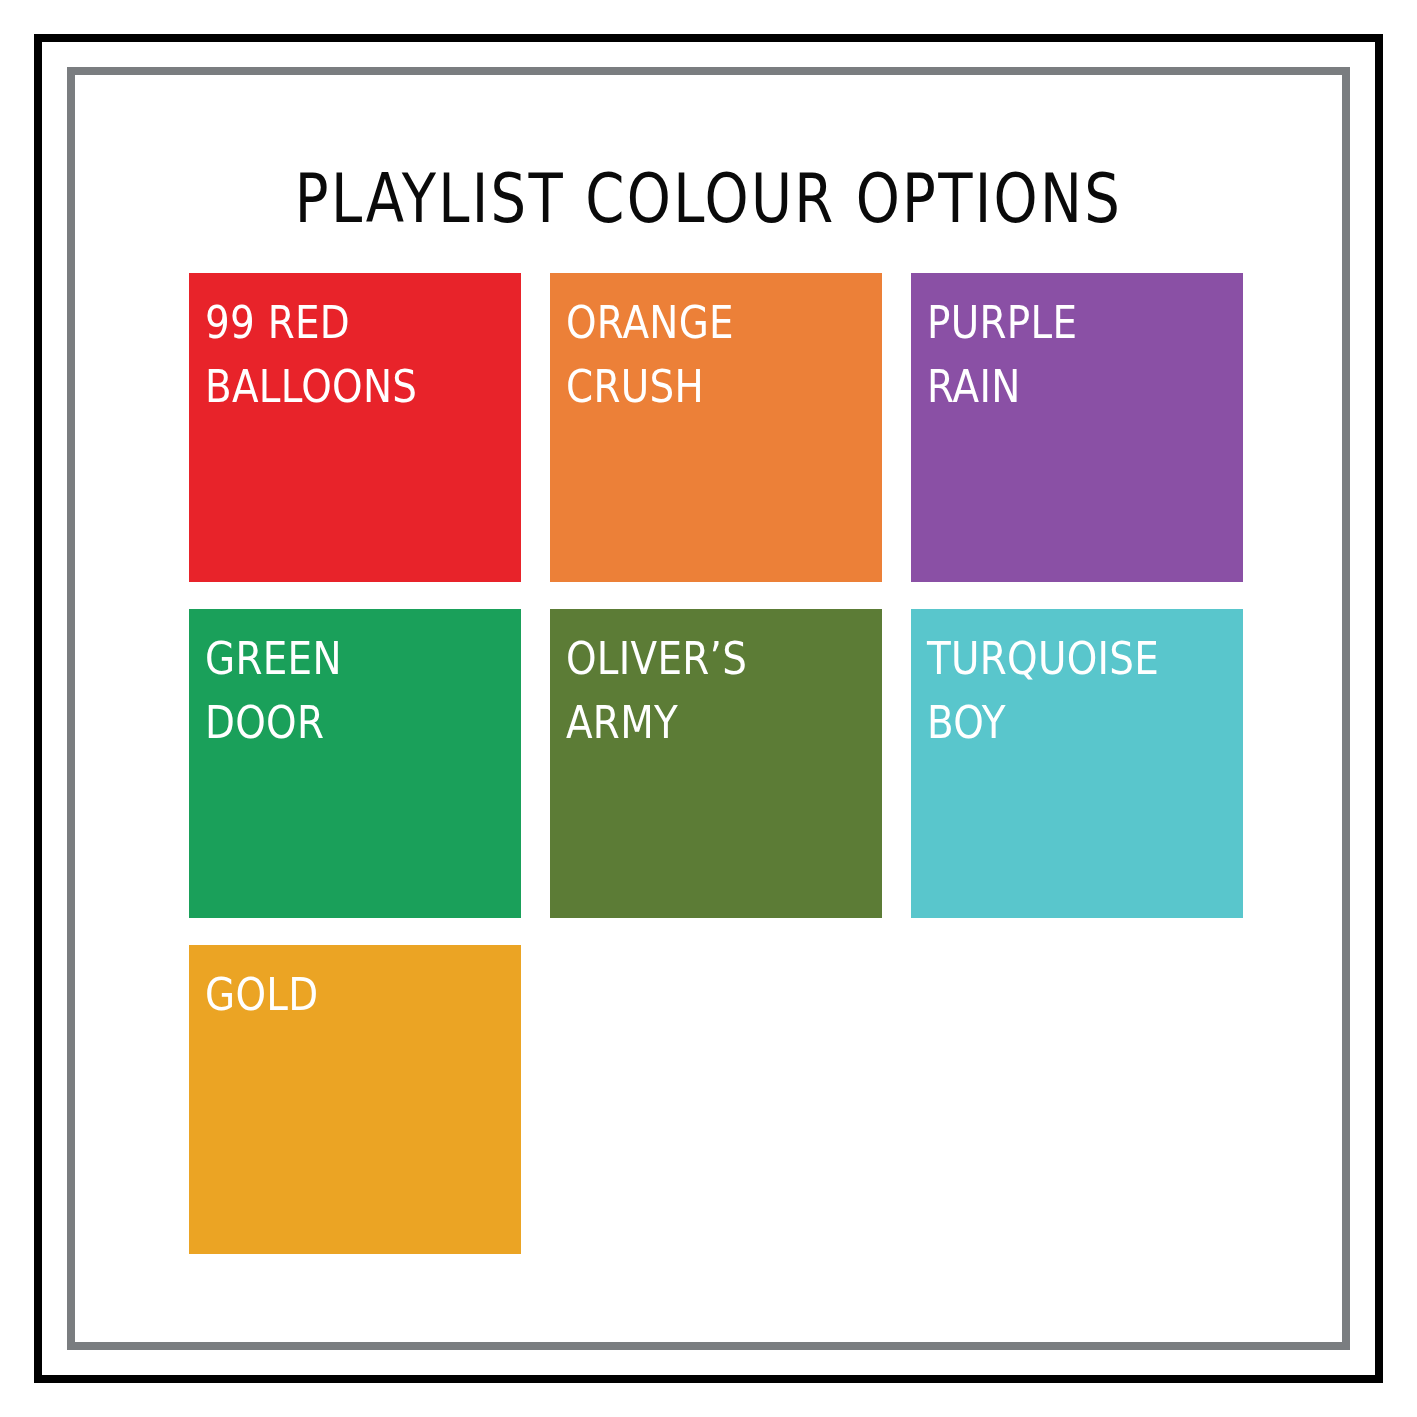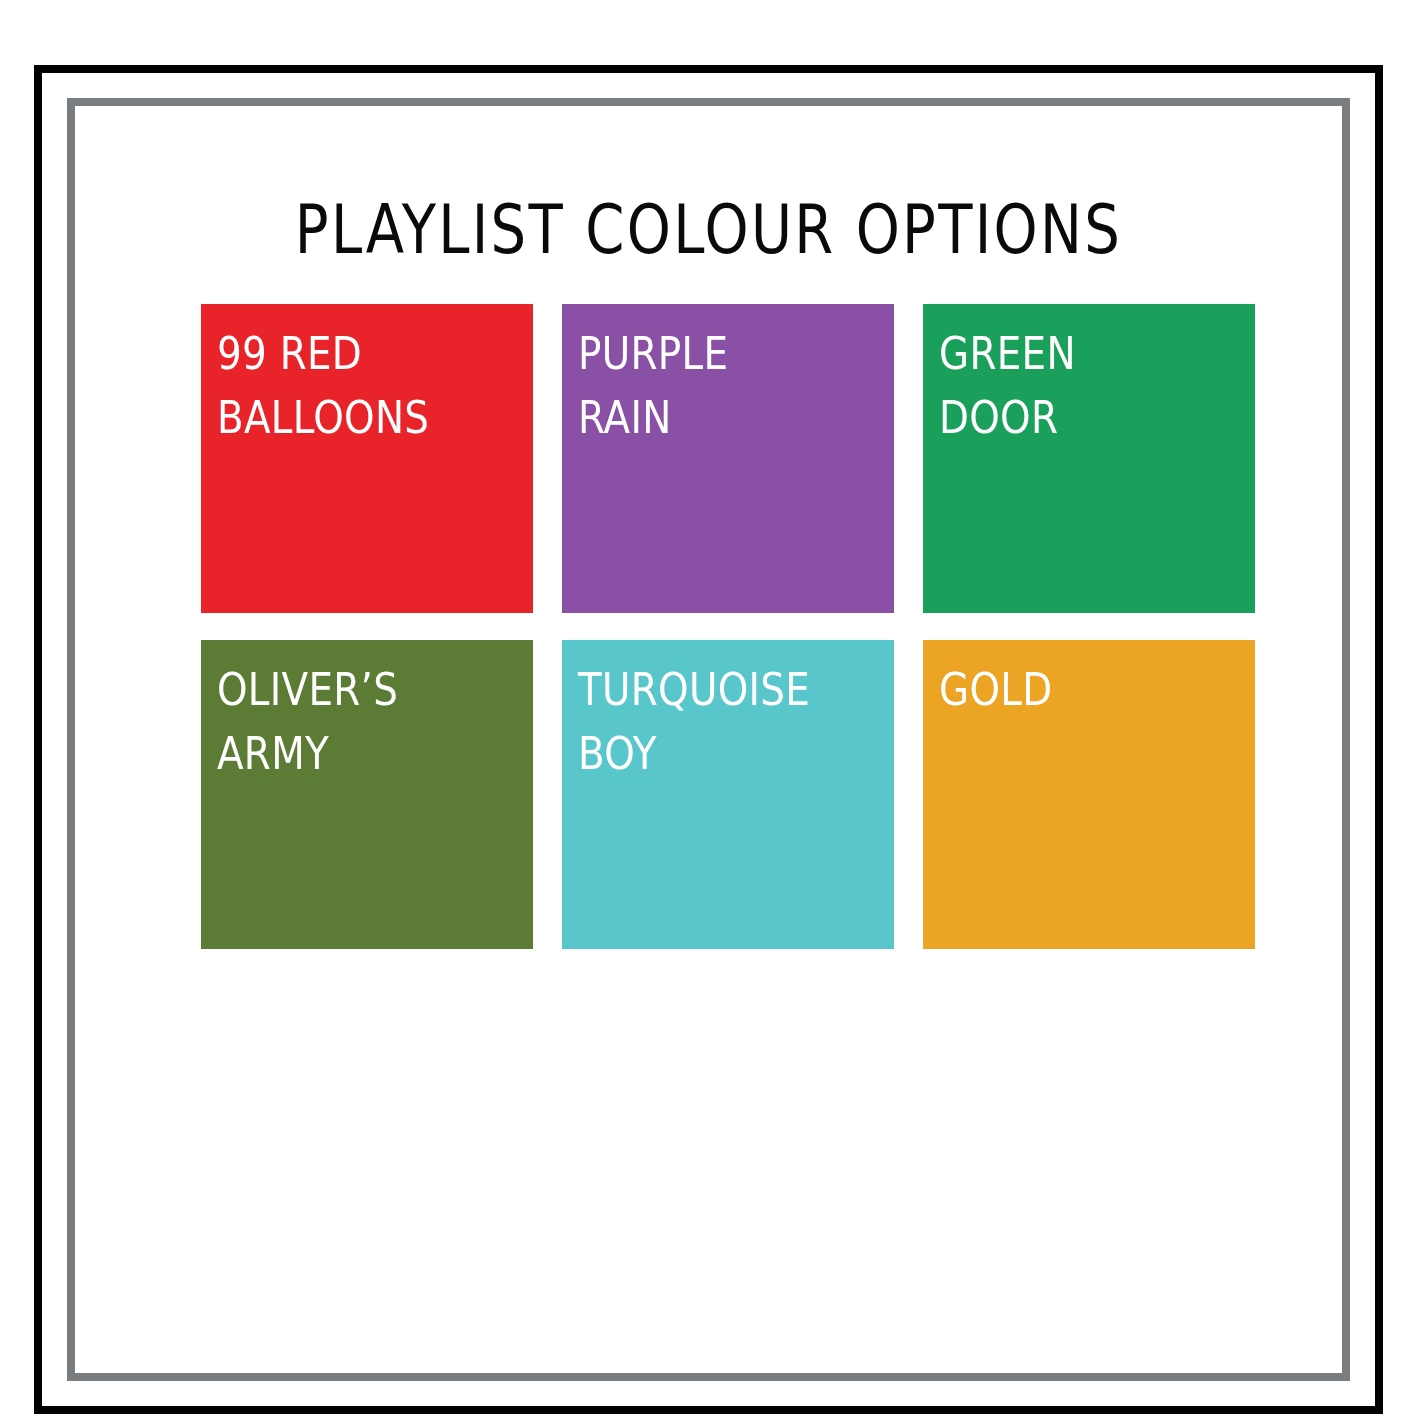--- a/index.html
+++ b/index.html
@@ -59,21 +59,21 @@
     color: #0a0a0a;
     line-height: 1;
     white-space: nowrap;
     transform: scaleX(0.93);
     transform-origin: center center;
   }
 
   
   #swatch-grid {
     position: absolute;
-    left: 126px;
+    left: 114px;
     top: 198px;
     width: 1071px;
     display: grid;
     grid-template-columns: repeat(3, 332px);
     grid-template-rows: repeat(3, 309px);
     column-gap: 29px;
     row-gap: 27px;
   }
   .swatch {
     position: relative;
@@ -91,30 +91,34 @@
     line-height: 1.42;
     letter-spacing: 0.3px;
     white-space: pre-line;
     transform: scaleX(0.96);
     transform-origin: left top;
   }
 </style>
 </head>
 <body>
 
-<div id="poster-frame" style="--frame-outer: #000000; border-color: rgb(0, 0, 0); margin-top: 31px;">
+<div id="poster-frame" style="--frame-outer: #000000; border-color: rgb(0, 0, 0);">
   <div id="poster-inner-frame" style="border-color: rgb(122, 125, 128);">
     <div id="poster-content">
 
       <h1 id="poster-title">PLAYLIST COLOUR OPTIONS</h1>
 
       <div id="swatch-grid">
           <div class="swatch" style="background: rgb(232, 35, 42);">
             <div class="swatch-label" style="color: rgb(255, 255, 255);">99 RED
 BALLOONS</div>
+          </div>
+          <div class="swatch" style="background: rgb(236, 128, 56);">
+            <div class="swatch-label" style="color: rgb(255, 255, 255);">ORANGE
+CRUSH</div>
           </div>
           <div class="swatch" style="background: rgb(138, 80, 165);">
             <div class="swatch-label" style="color: rgb(255, 255, 255);">PURPLE
 RAIN</div>
           </div>
           <div class="swatch" style="background: rgb(26, 160, 90);">
             <div class="swatch-label" style="color: rgb(255, 255, 255);">GREEN
 DOOR</div>
           </div>
           <div class="swatch" style="background: rgb(92, 124, 54);">

